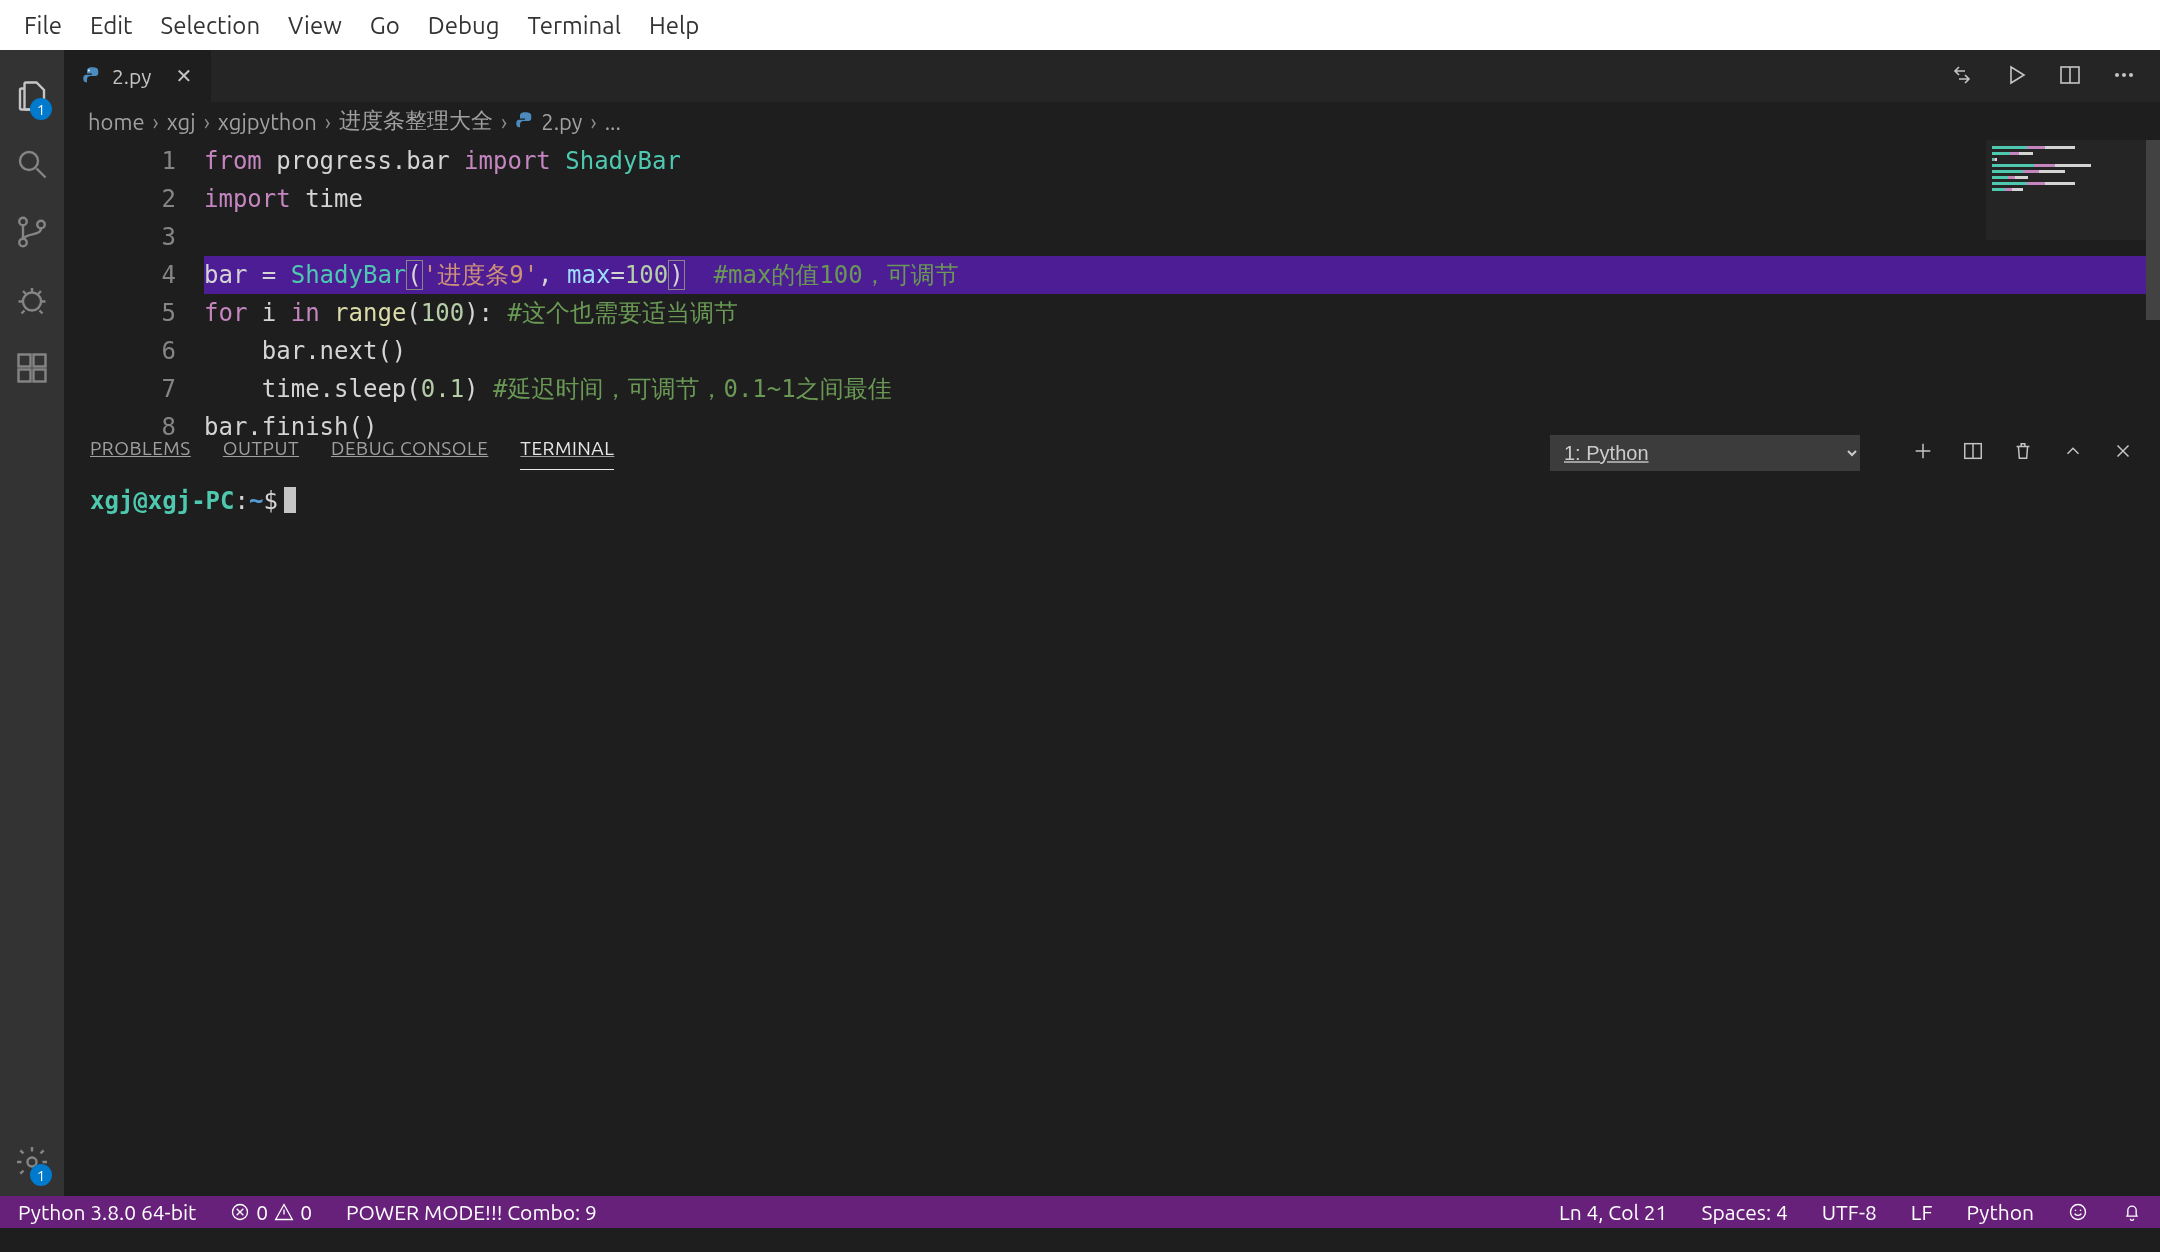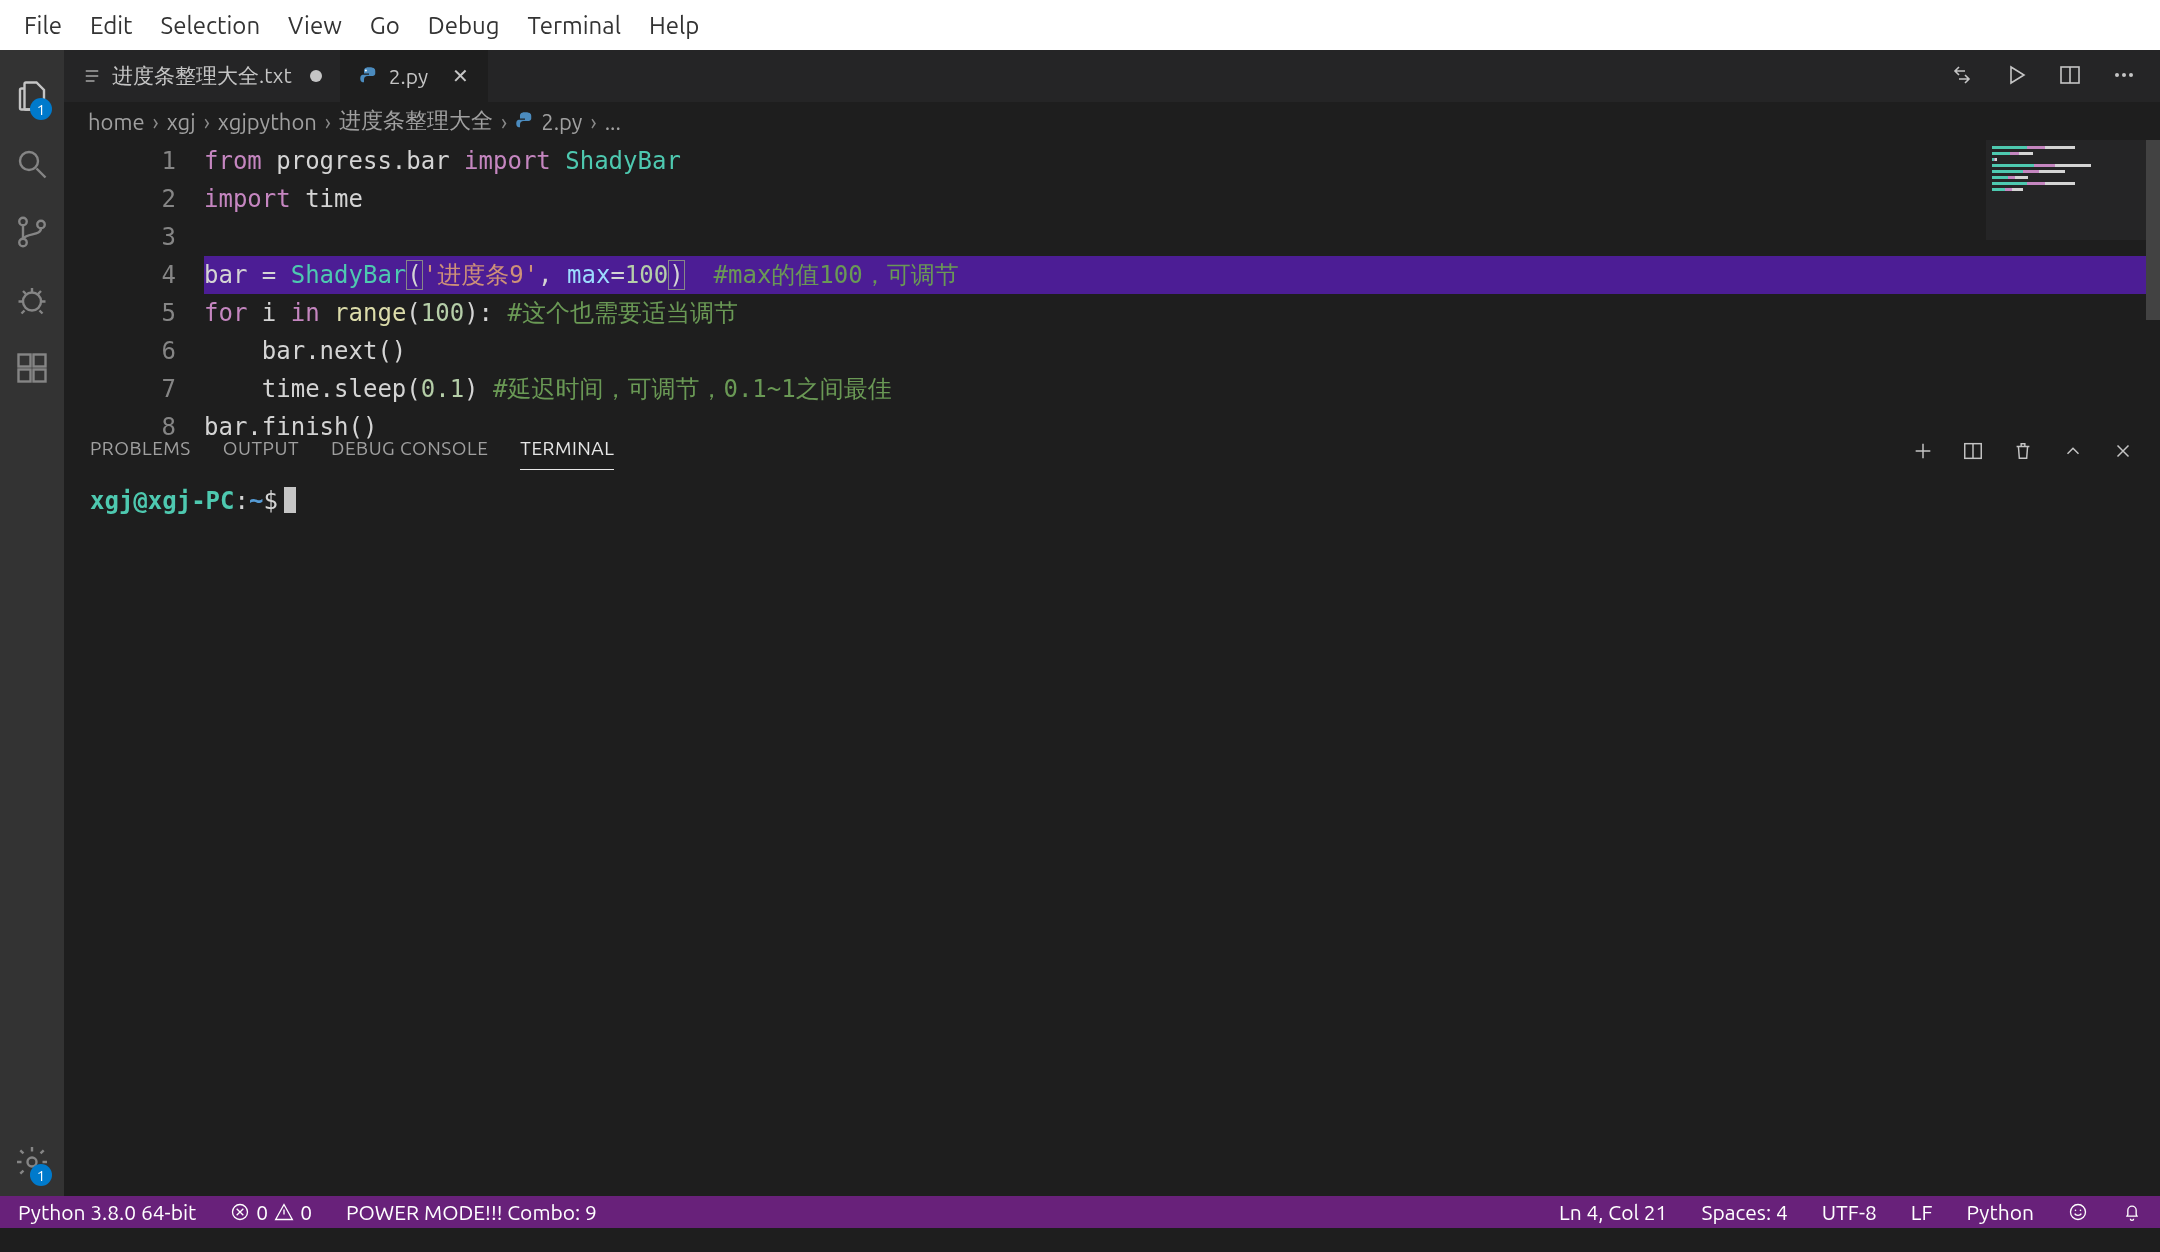--- a/index.html
+++ b/index.html
@@ -53,21 +53,21 @@
 .var { color:#9cdcfe; }
 .pl { color:#d4d4d4; }
 .bracket-match { border:1px solid #888; }
 .minimap { position:absolute; top:0; right:14px; width:160px; height:100px; background:#252526; padding:6px; }
 .minimap .mm-line { height:3px; margin-bottom:3px; background:linear-gradient(90deg,#4ec9b0 0 30%,#c586c0 30% 45%,#d4d4d4 45% 70%, transparent 70%); width:80%; }
 .editor-scrollbar { position:absolute; right:0; top:0; width:14px; height:100%; background:#1e1e1e; }
 .editor-scrollbar .thumb { width:14px; height:180px; background:#424242; }
 
 
 .panel { flex:1; background:#1e1e1e; border-top:1px solid #1e1e1e; display:flex; flex-direction:column; }
-.panel-tabs { height:48px; display:flex; align-items:center; padding:0 26px; gap:32px; font-size:19px; color:#a0a0a0; }
+.panel-tabs { height:48px; display:flex; align-items:center; padding:0 26px; gap:32px; font-size:19px; color:#a0a0a0;text-decoration:underline; }
 .panel-tabs .ptab { padding-bottom:10px; cursor:pointer; letter-spacing:0.5px;}
 .panel-tabs .ptab.active { color:#e7e7e7; border-bottom:1px solid #e7e7e7; }
 .panel-tabs .ptab-spacer { flex:1; }
 .panel-tabs select { background:#3c3c3c; color:#ccc; border:none; font-size:20px; padding:4px 10px; width:310px; height:36px; }
 .panel-tabs .ptab-actions { display:flex; align-items:center; gap:28px; margin-left:20px; }
 .panel-tabs .ptab-actions svg { width:22px; height:22px; }
 .terminal { flex:1; padding:10px 26px; font-family:"Consolas","Menlo",monospace; font-size:24px; color:#d4d4d4; }
 .terminal .user { color:#4ec9b0; font-weight:bold; }
 .terminal .colon { color:#d4d4d4; }
 .terminal .path { color:#569cd6; font-weight:bold; }
@@ -142,29 +142,20 @@
           <circle class="stroke-dim" cx="12" cy="12" r="3"></circle>
           <path class="stroke-dim" d="M12 2v3M12 19v3M4.2 4.2l2.1 2.1M17.7 17.7l2.1 2.1M2 12h3M19 12h3M4.2 19.8l2.1-2.1M17.7 6.3l2.1-2.1"></path>
         </svg>
       <div class="badge">1</div>
     </div>
   </div>
 
   <div class="main">
 
     <div class="tabrow">
-      <div class="tab">
-        <span class="tab-icon">
-            <svg viewBox="0 0 16 16">
-              <path class="stroke-dim" d="M3 4h10M3 8h10M3 12h7"></path>
-            </svg>
-          </span>
-        <span>进度条整理大全.txt</span>
-        <span class="dirty-dot"></span>
-      </div>
       <div class="tab active">
         <span class="tab-icon">
             <svg viewBox="0 0 16 16">
               <path fill="#4B8BBE" d="M8 1c-4 0-4 2-4 3v2h4v1H3c-1 0-2 1-2 3s1 3 2 3h1v-2c0-2 1-3 3-3h4c1 0 2-1 2-2V4c0-1 0-3-5-3z"></path>
               <circle fill="#fff" cx="5.5" cy="3.5" r="0.8"></circle>
             </svg>
           </span>
         <span>2.py</span>
         <span class="close">✕</span>
       </div>
@@ -233,20 +224,23 @@
         </div>
     </div>
 
     <div class="panel">
       <div class="panel-tabs">
         <div class="ptab">PROBLEMS</div>
         <div class="ptab">OUTPUT</div>
         <div class="ptab">DEBUG CONSOLE</div>
         <div class="ptab active">TERMINAL</div>
         <div class="ptab-spacer"></div>
+        <select>
+          <option>1: Python</option>
+        </select>
         <div class="ptab-actions">
           <span><svg viewBox="0 0 24 24">
                 <path class="stroke-light" d="M12 4v16M4 12h16"></path>
               </svg></span>
           <span><svg viewBox="0 0 24 24">
                 <rect class="stroke-light" x="3" y="4" width="18" height="16"></rect>
                 <line class="stroke-light" x1="12" y1="4" x2="12" y2="20"></line>
               </svg></span>
           <span><svg viewBox="0 0 24 24">
                 <path class="stroke-light" d="M5 7h14M10 7V4h4v3M7 7l1 13h8l1-13"></path>

